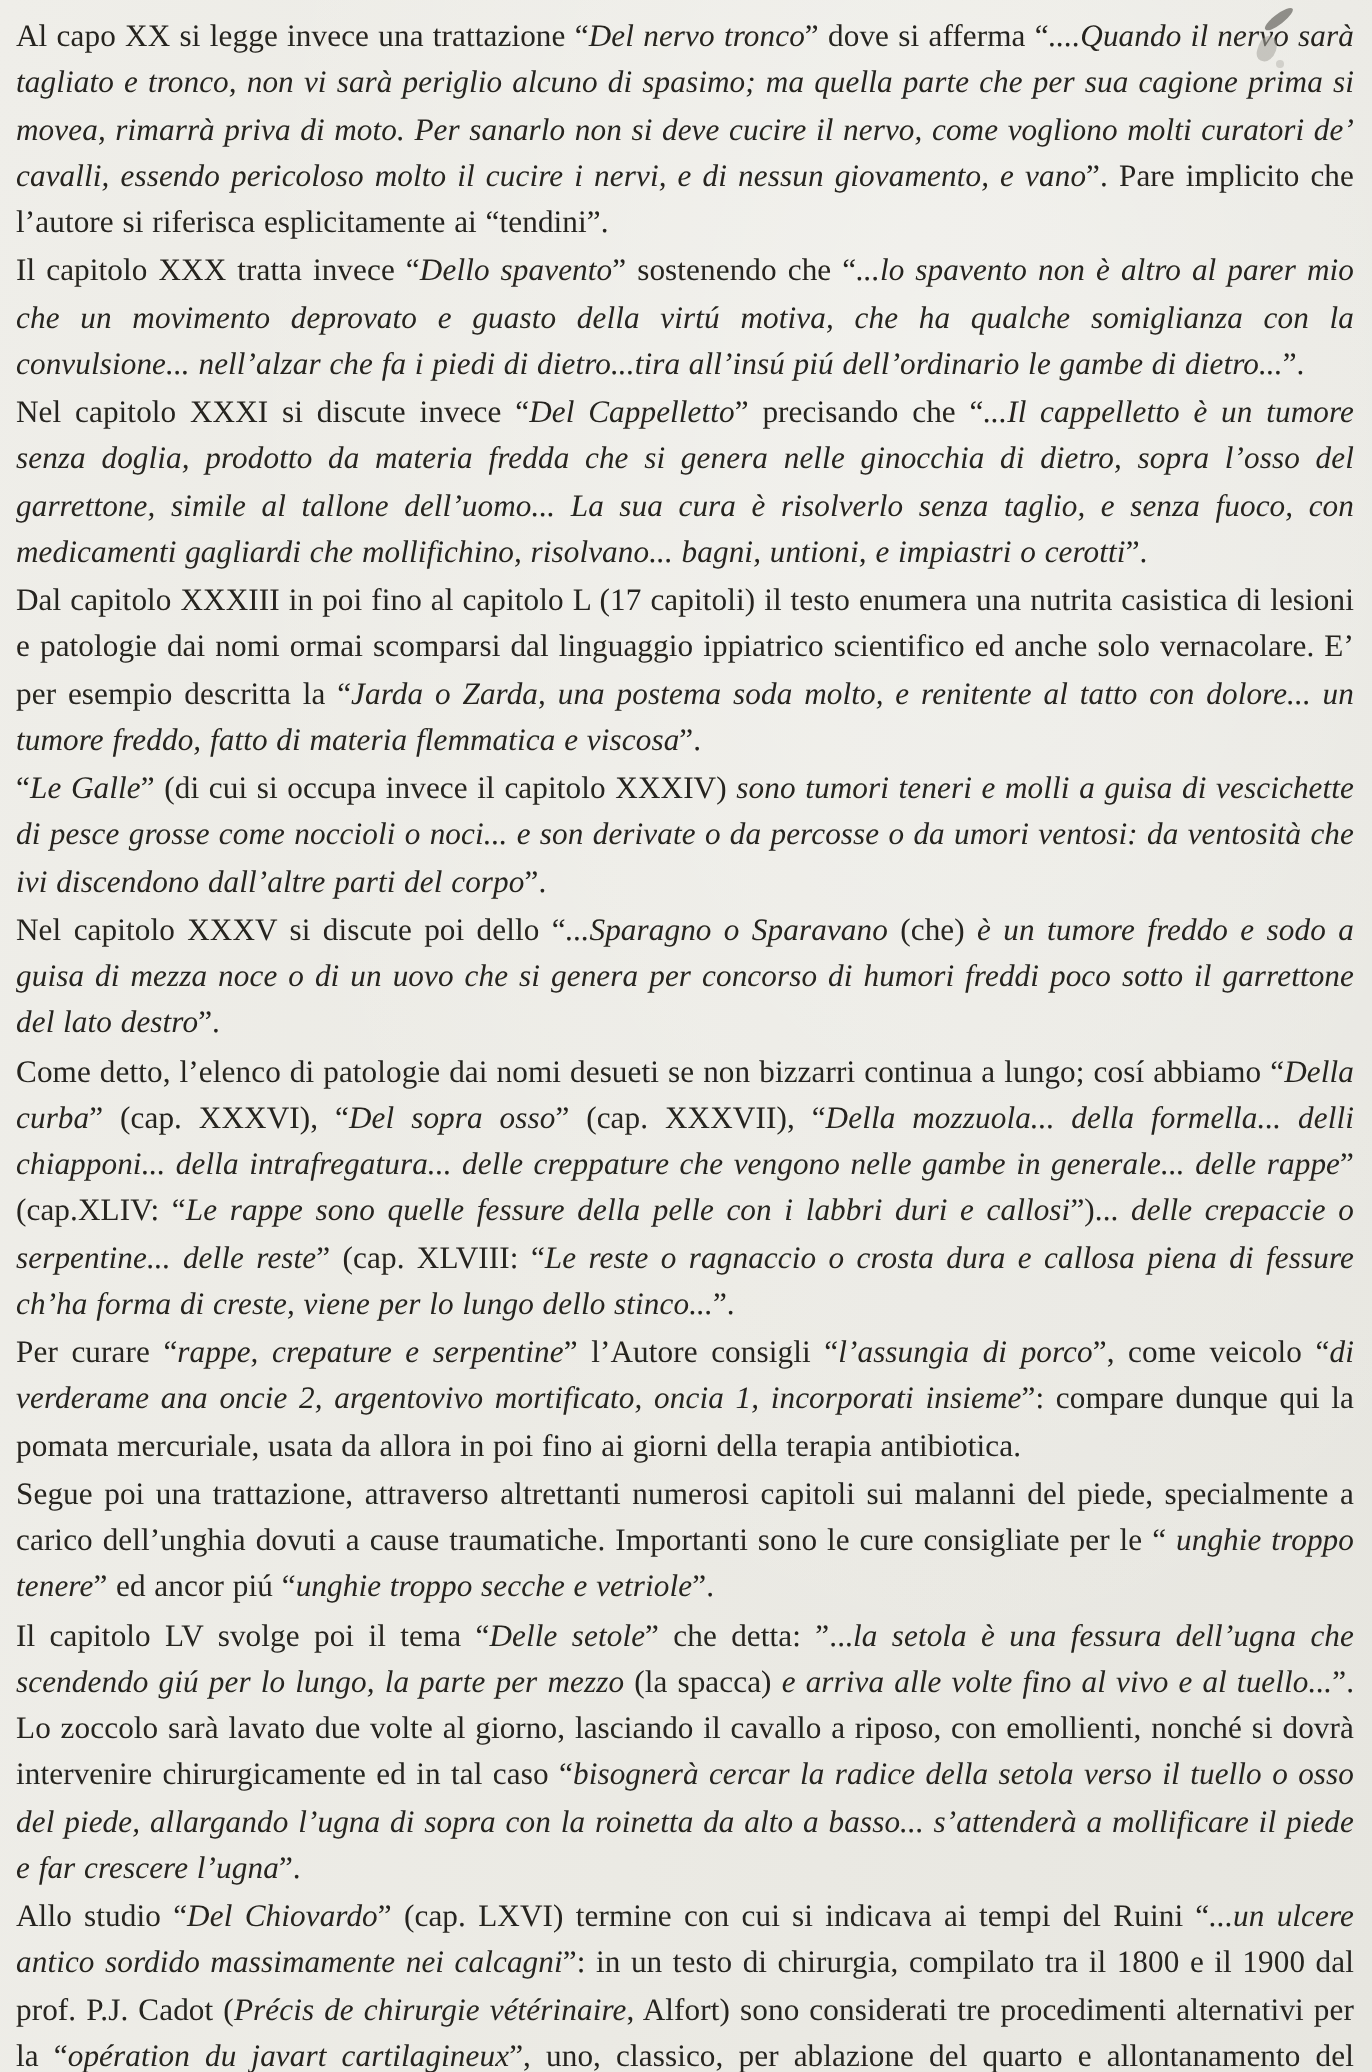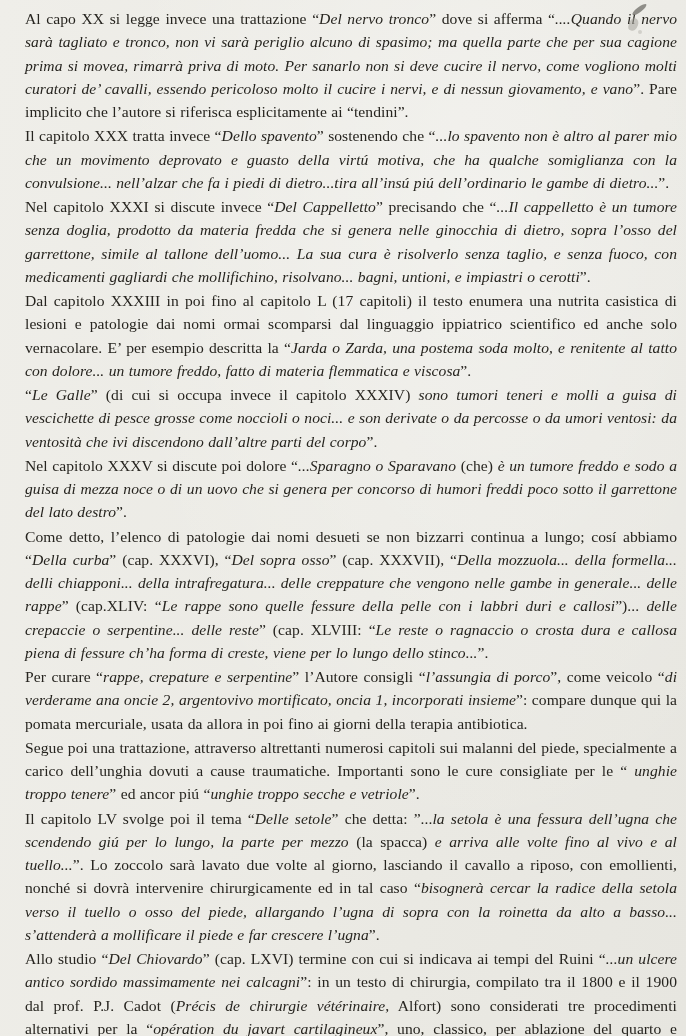--- a/index.html
+++ b/index.html
@@ -22,21 +22,21 @@
     width: 686px;
     height: 1036px;
     padding: 7px 9px 0 8px;
     background:
       radial-gradient(ellipse at 70% 20%, rgba(255,255,255,0.35), rgba(255,255,255,0) 55%),
       linear-gradient(100deg, #efeee9 0%, #ebeae4 55%, #e7e6e0 100%);
     font-family: "Liberation Serif", "DejaVu Serif", serif;
     color: var(--ink);
   }
   .doc-text .para {
-    margin: 0 0 1px 17px;
+    margin: 0 0 1px 0;
     text-align: justify;
     font-size: 15.6px;
     line-height: 23.25px;
     letter-spacing: 0.05px;
     word-spacing: 0.4px;
   }
   .doc-text .para span.italic { font-style: italic; }
   .doc-text .para span.roman  { font-style: normal; }
   
   .smudge-mark {
@@ -78,20 +78,20 @@
 <div class="page">
   <span class="smudge-mark"></span>
   <span class="smudge-blob"></span>
   <span class="smudge-dot"></span>
   <div class="doc-text">
       <p class="para"><span class="roman">Al capo XX si legge invece una trattazione “</span><span class="italic">Del nervo tronco</span><span class="roman">” dove si afferma “</span><span class="italic">....Quando il nervo sarà tagliato e tronco, non vi sarà periglio alcuno di spasimo; ma quella parte che per sua cagione prima si movea, rimarrà priva di moto. Per sanarlo non si deve cucire il nervo, come vogliono molti curatori de’ cavalli, essendo pericoloso molto il cucire i nervi, e di nessun giovamento, e vano</span><span class="roman">”. Pare implicito che l’autore si riferisca esplicitamente ai “tendini”.</span></p>
       <p class="para"><span class="roman">Il capitolo XXX tratta invece “</span><span class="italic">Dello spavento</span><span class="roman">” sostenendo che “</span><span class="italic">...lo spavento non è altro al parer mio che un movimento deprovato e guasto della virtú motiva, che ha qualche somiglianza con la convulsione... nell’alzar che fa i piedi di dietro...tira all’insú piú dell’ordinario le gambe di dietro...</span><span class="roman">”.</span></p>
       <p class="para"><span class="roman">Nel capitolo XXXI si discute invece “</span><span class="italic">Del Cappelletto</span><span class="roman">” precisando che “</span><span class="italic">...Il cappelletto è un tumore senza doglia, prodotto da materia fredda che si genera nelle ginocchia di dietro, sopra l’osso del garrettone, simile al tallone dell’uomo... La sua cura è risolverlo senza taglio, e senza fuoco, con medicamenti gagliardi che mollifichino, risolvano... bagni, untioni, e impiastri o cerotti</span><span class="roman">”.</span></p>
       <p class="para"><span class="roman">Dal capitolo XXXIII in poi fino al capitolo L (17 capitoli) il testo enumera una nutrita casistica di lesioni e patologie dai nomi ormai scomparsi dal linguaggio ippiatrico scientifico ed anche solo vernacolare. E’ per esempio descritta la “</span><span class="italic">Jarda o Zarda, una postema soda molto, e renitente al tatto con dolore... un tumore freddo, fatto di materia flemmatica e viscosa</span><span class="roman">”.</span></p>
       <p class="para"><span class="roman">“</span><span class="italic">Le Galle</span><span class="roman">” (di cui si occupa invece il capitolo XXXIV) </span><span class="italic">sono tumori teneri e molli a guisa di vescichette di pesce grosse come noccioli o noci... e son derivate o da percosse o da umori ventosi: da ventosità che ivi discendono dall’altre parti del corpo</span><span class="roman">”.</span></p>
-      <p class="para"><span class="roman">Nel capitolo XXXV si discute poi dolore “</span><span class="italic">...Sparagno o Sparavano </span><span class="roman">(che) </span><span class="italic">è un tumore freddo e sodo a guisa di mezza noce o di un uovo che si genera per concorso di humori freddi poco sotto il garrettone del lato destro</span><span class="roman">”.</span></p>
+      <p class="para"><span class="roman">Nel capitolo XXXV si discute poi dello “</span><span class="italic">...Sparagno o Sparavano </span><span class="roman">(che) </span><span class="italic">è un tumore freddo e sodo a guisa di mezza noce o di un uovo che si genera per concorso di humori freddi poco sotto il garrettone del lato destro</span><span class="roman">”.</span></p>
       <p class="para"><span class="roman">Come detto, l’elenco di patologie dai nomi desueti se non bizzarri continua a lungo; cosí abbiamo “</span><span class="italic">Della curba</span><span class="roman">” (cap. XXXVI), “</span><span class="italic">Del sopra osso</span><span class="roman">” (cap. XXXVII), “</span><span class="italic">Della mozzuola... della formella... delli chiapponi... della intrafregatura... delle creppature che vengono nelle gambe in generale... delle rappe</span><span class="roman">” (cap.XLIV: “</span><span class="italic">Le rappe sono quelle fessure della pelle con i labbri duri e callosi</span><span class="roman">”)... </span><span class="italic">delle crepaccie o serpentine... delle reste</span><span class="roman">” (cap. XLVIII: “</span><span class="italic">Le reste o ragnaccio o crosta dura e callosa piena di fessure ch’ha forma di creste, viene per lo lungo dello stinco...</span><span class="roman">”.</span></p>
       <p class="para"><span class="roman">Per curare “</span><span class="italic">rappe, crepature e serpentine</span><span class="roman">” l’Autore consigli “</span><span class="italic">l’assungia di porco</span><span class="roman">”, come veicolo “</span><span class="italic">di verderame ana oncie 2, argentovivo mortificato, oncia 1, incorporati insieme</span><span class="roman">”: compare dunque qui la pomata mercuriale, usata da allora in poi fino ai giorni della terapia antibiotica.</span></p>
       <p class="para"><span class="roman">Segue poi una trattazione, attraverso altrettanti numerosi capitoli sui malanni del piede, specialmente a carico dell’unghia dovuti a cause traumatiche. Importanti sono le cure consigliate per le “ </span><span class="italic">unghie troppo tenere</span><span class="roman">” ed ancor piú “</span><span class="italic">unghie troppo secche e vetriole</span><span class="roman">”.</span></p>
       <p class="para"><span class="roman">Il capitolo LV svolge poi il tema “</span><span class="italic">Delle setole</span><span class="roman">” che detta: ”...</span><span class="italic">la setola è una fessura dell’ugna che scendendo giú per lo lungo, la parte per mezzo </span><span class="roman">(la spacca) </span><span class="italic">e arriva alle volte fino al vivo e al tuello...</span><span class="roman">”. Lo zoccolo sarà lavato due volte al giorno, lasciando il cavallo a riposo, con emollienti, nonché si dovrà intervenire chirurgicamente ed in tal caso “</span><span class="italic">bisognerà cercar la radice della setola verso il tuello o osso del piede, allargando l’ugna di sopra con la roinetta da alto a basso... s’attenderà a mollificare il piede e far crescere l’ugna</span><span class="roman">”.</span></p>
       <p class="para"><span class="roman">Allo studio “</span><span class="italic">Del Chiovardo</span><span class="roman">” (cap. LXVI) termine con cui si indicava ai tempi del Ruini “</span><span class="italic">...un ulcere antico sordido massimamente nei calcagni</span><span class="roman">”: in un testo di chirurgia, compilato tra il 1800 e il 1900 dal prof. P.J. Cadot (</span><span class="italic">Précis de chirurgie vétérinaire</span><span class="roman">, Alfort) sono considerati tre procedimenti alternativi per la “</span><span class="italic">opération du javart cartilagineux</span><span class="roman">”, uno, classico, per ablazione del quarto e allontanamento del tessuto necrotico, un secondo, in via pericoronarica, un terzo, per via plantare.</span></p>
     </div>
 </div>
 
 </body></html>

